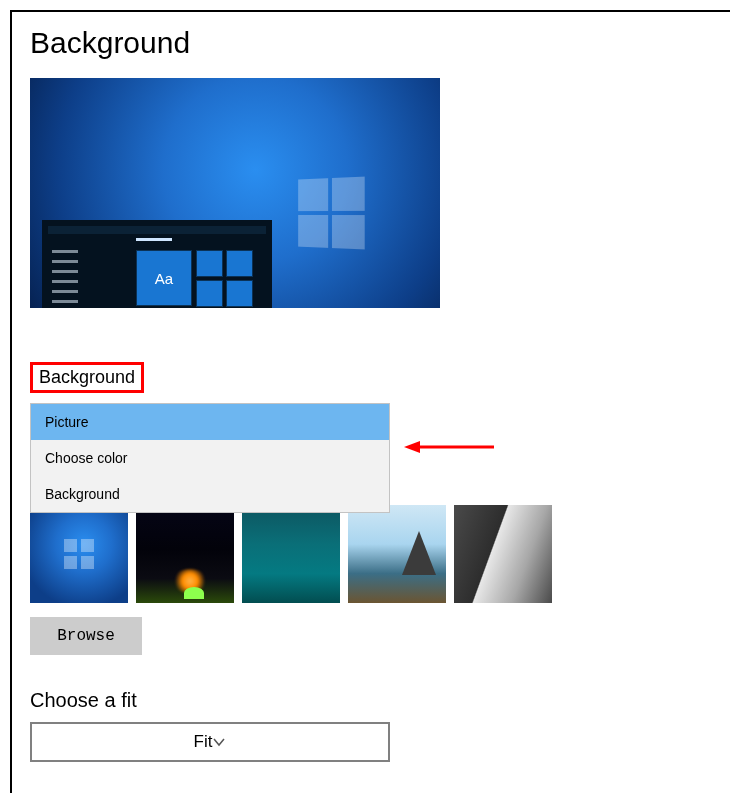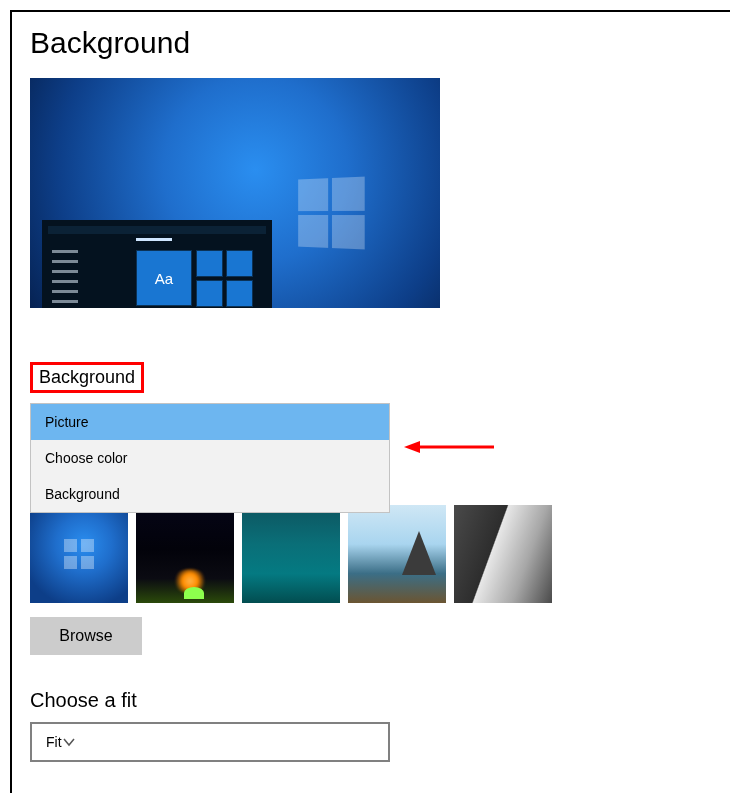--- a/index.html
+++ b/index.html
@@ -163,37 +163,37 @@
     background:#3b3b3b; clip-path: polygon(50% 0, 100% 100%, 0 100%); }
   .thumb-5 { background: linear-gradient(110deg, #4a4a4a 0%, #2d2d2d 40%, #e7e7e7 41%, #a7a7a7 70%, #4a4a4a 100%); }
 
   .browse-btn {
     margin-top: 14px;
     width: 112px;
     height: 38px;
     background: #ccc;
     border: none;
     font-size: 16px;
-    font-family: Liberation Sans, sans-serif;
+    font-family: Liberation Mono, monospace;
     cursor: pointer;
   }
 
   
   .fit-section { margin-top: 34px; }
   .fit-label { font-size: 20px; margin-bottom: 10px; }
   .fit-dd {
     width: 360px;
     height: 40px;
     border: 2px solid #808080;
     background: #fff;
     display: flex;
     align-items: center;
-    justify-content: flex-start;
+    justify-content: center;
     padding: 0 14px;
-    font-size: 14px;
+    font-size: 17px;
     cursor: pointer;
   }
   .chev { width: 14px; height: 14px; }
 </style>
 </head>
 <body>
 
 <div class="frame">
 
   <h1 class="page-title">Background</h1>

